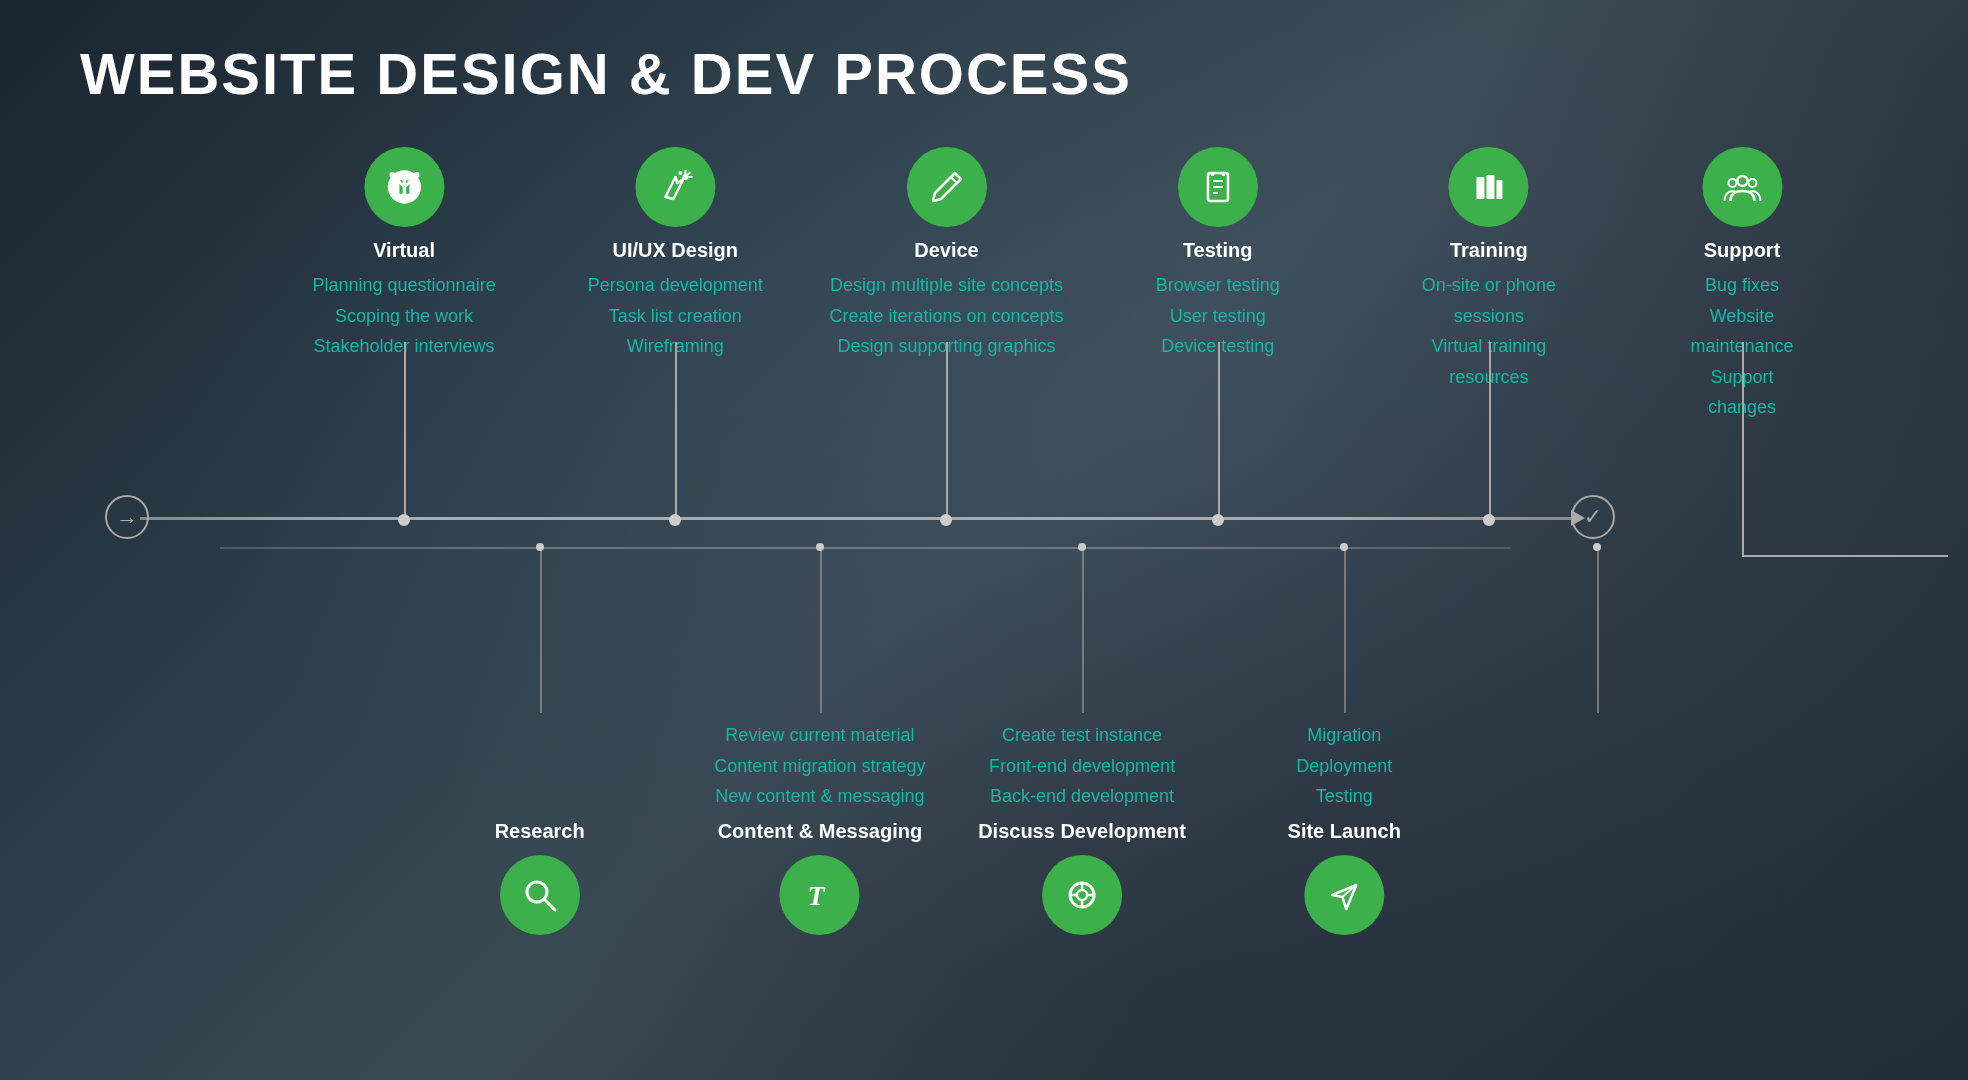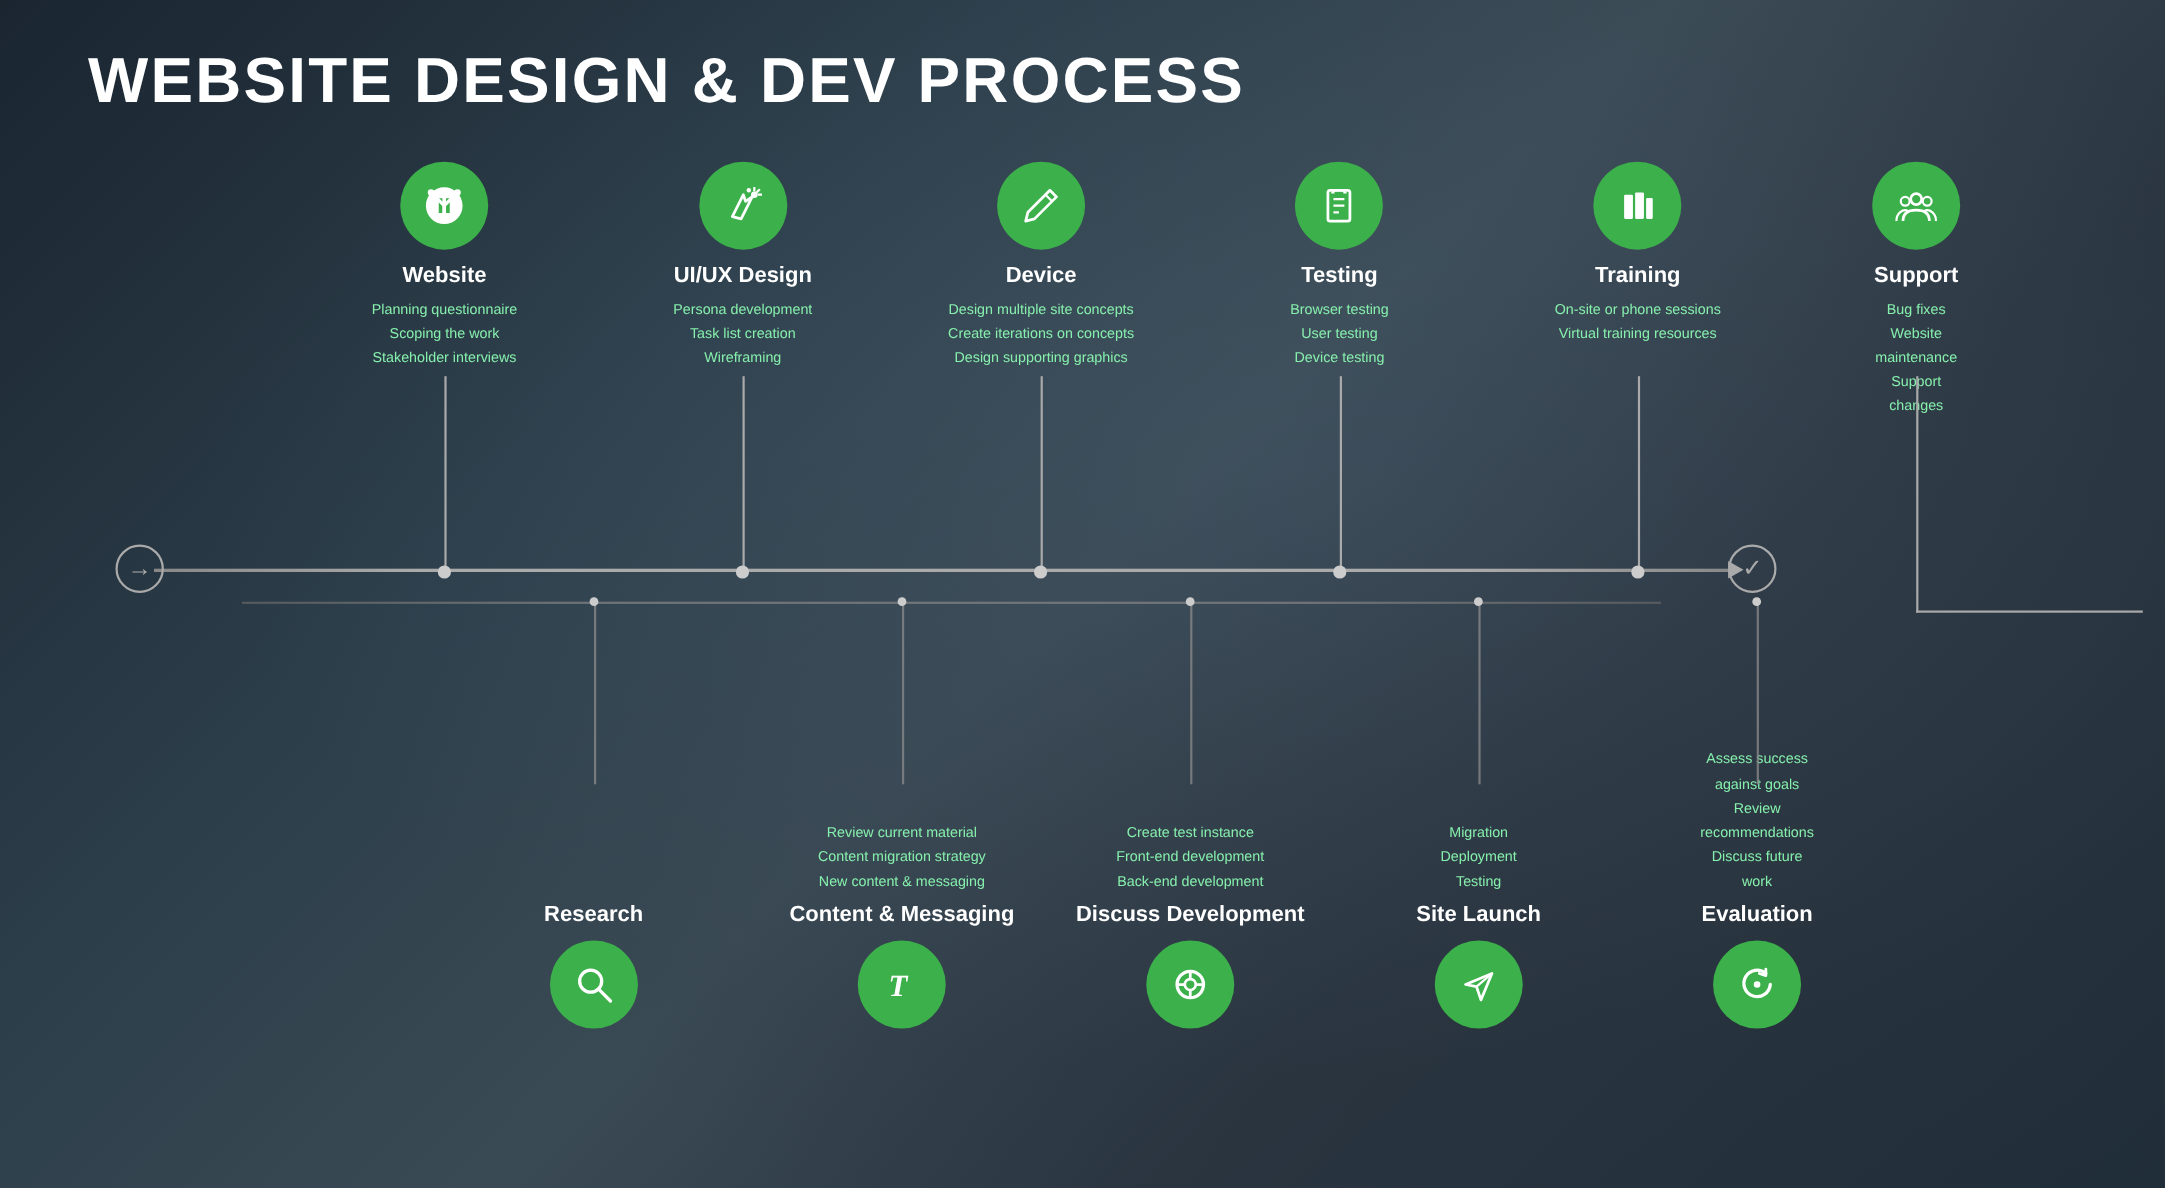--- a/index.html
+++ b/index.html
@@ -168,22 +168,22 @@
 
     .process-title {
       color: white;
       font-size: 20px;
       font-weight: 600;
       margin-bottom: 8px;
     }
     .process-item-top .process-title { margin-top: 0; }
 
     .process-detail {
-      color: #86efac;
-      font-size: 13px;
+      color: #14b8a6;
+      font-size: 18px;
       line-height: 1.7;
     }
 
     
     .icon-svg {
       width: 40px;
       height: 40px;
       fill: white;
     }
   </style>
@@ -212,21 +212,21 @@
             <path d="M10 4v2H8V4h2zm6 0v2h-2V4h2zM9 18l3 3 3-3H9z" opacity="0.3"></path>
           </svg>
 
         <svg viewBox="0 0 40 40" width="40" height="40" fill="white" style="position:absolute">
           <path d="M8 8 L20 20 L20 32 M32 8 L20 20 M14 8 L14 14 M26 8 L26 14" stroke="white" stroke-width="3" fill="none" stroke-linecap="round"></path>
           <circle cx="8" cy="8" r="3" fill="white"></circle>
           <circle cx="32" cy="8" r="3" fill="white"></circle>
           <circle cx="20" cy="32" r="3" fill="white"></circle>
         </svg>
       </div>
-      <div class="process-title">Website</div>
+      <div class="process-title">Virtual</div>
       <div class="process-detail">
         Planning questionnaire<br>Scoping the work<br>Stakeholder interviews
       </div>
     </div>
 
     <div class="process-item-top" style="left: calc(80px + 1808px * 0.285);">
       <div class="icon-circle">
         <svg viewBox="0 0 40 40" width="40" height="40" fill="none" style="position:absolute">
           <path d="M10 30 L20 10 L22 16 L28 12 L18 32 Z" stroke="white" stroke-width="2.5" fill="none" stroke-linejoin="round"></path>
           <circle cx="30" cy="10" r="3" fill="white"></circle>
@@ -366,33 +366,20 @@
       </div>
       <div class="process-title">Site Launch</div>
       <div class="icon-circle" style="margin-top: 12px;">
         <svg viewBox="0 0 40 40" width="40" height="40" fill="none" style="position:absolute">
           <path d="M8 20 L32 10 L22 34 L18 22 Z" stroke="white" stroke-width="2.5" fill="none" stroke-linejoin="round"></path>
           <line x1="18" y1="22" x2="32" y2="10" stroke="white" stroke-width="2"></line>
         </svg>
       </div>
     </div>
 
-    <div class="process-item-bottom" style="left: calc(80px + 1808px * 0.795); bottom: 0px;">
-      <div class="process-detail" style="margin-bottom: 8px;">
-        Assess success against goals<br>Review recommendations<br>Discuss future work
-      </div>
-      <div class="process-title">Evaluation</div>
-      <div class="icon-circle" style="margin-top: 12px;">
-        <svg viewBox="0 0 40 40" width="40" height="40" fill="none" style="position:absolute">
-          <path d="M32 20 A12 12 0 1 1 28 10" stroke="white" stroke-width="3" fill="none" stroke-linecap="round"></path>
-          <path d="M28 6 L28 12 L22 10" stroke="white" stroke-width="2.5" fill="none" stroke-linecap="round" stroke-linejoin="round"></path>
-          <circle cx="20" cy="20" r="3" fill="white"></circle>
-        </svg>
-      </div>
-    </div>
 
     <div class="connector connector-lower" style="left: calc(80px + 1808px * 0.21); top: 401px; height: 165px;"></div>
     <div class="node-dot node-dot-sm" style="left: calc(80px + 1808px * 0.21); top: 400px;"></div>
 
     <div class="connector connector-lower" style="left: calc(80px + 1808px * 0.365); top: 401px; height: 165px;"></div>
     <div class="node-dot node-dot-sm" style="left: calc(80px + 1808px * 0.365); top: 400px;"></div>
 
     <div class="connector connector-lower" style="left: calc(80px + 1808px * 0.51); top: 401px; height: 165px;"></div>
     <div class="node-dot node-dot-sm" style="left: calc(80px + 1808px * 0.51); top: 400px;"></div>
 

